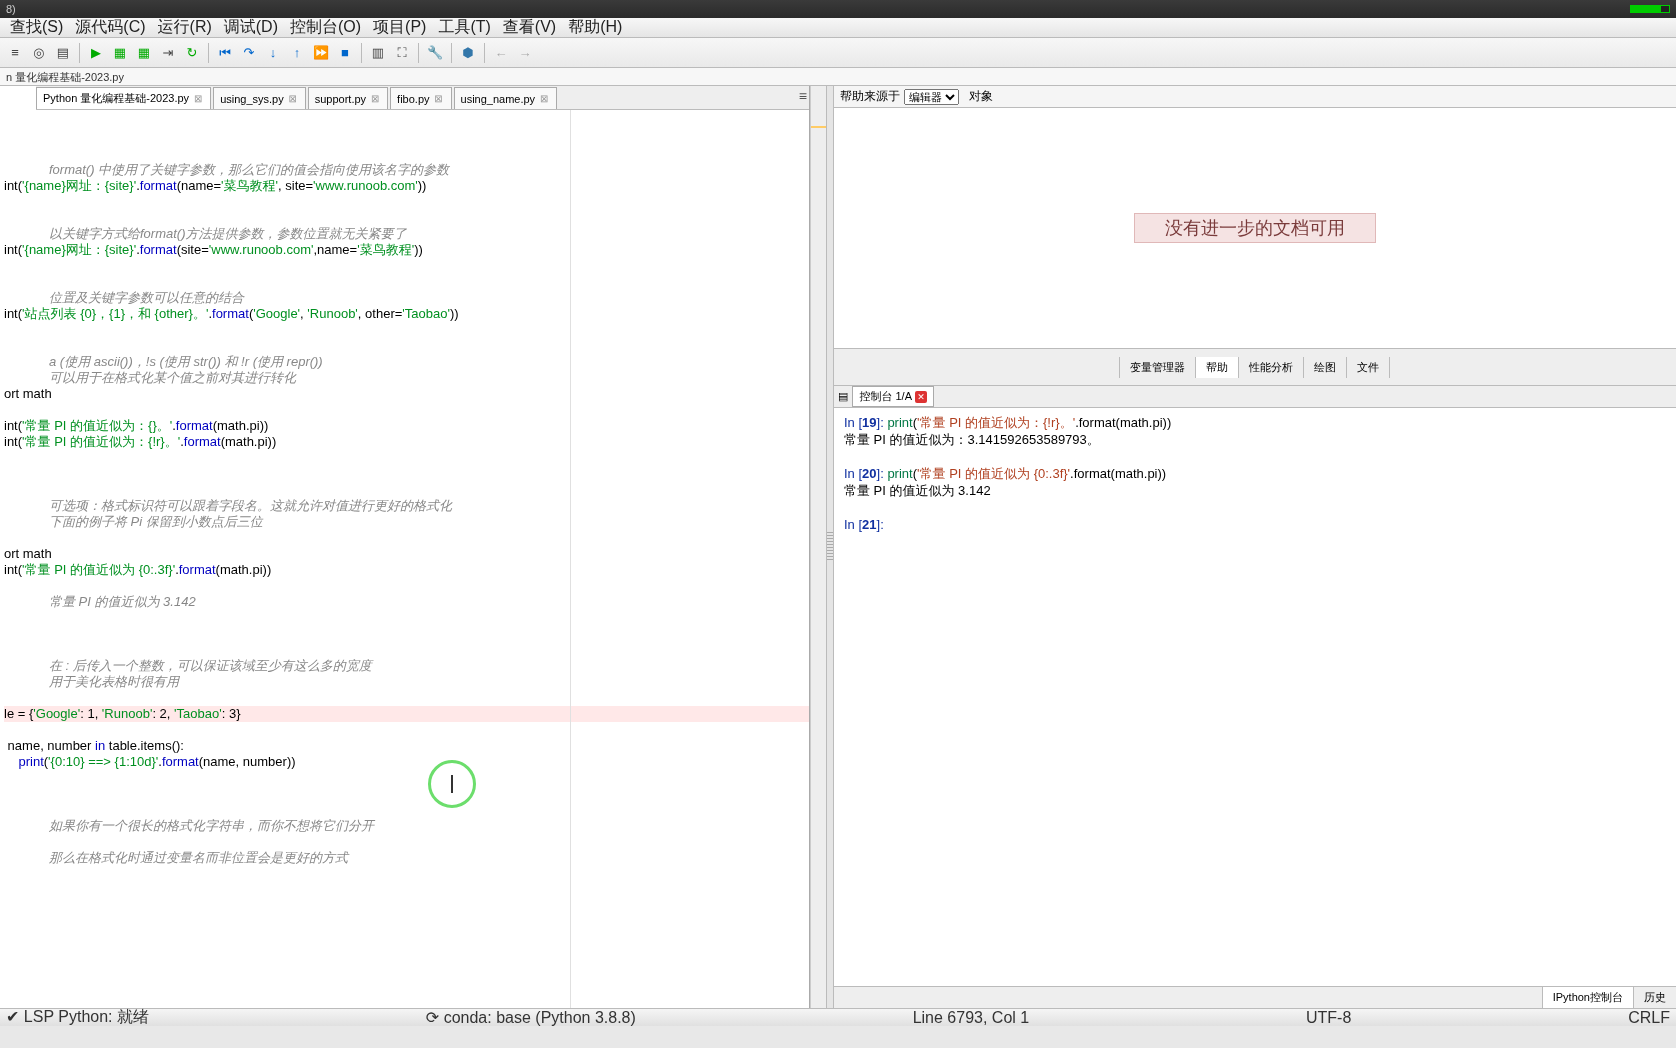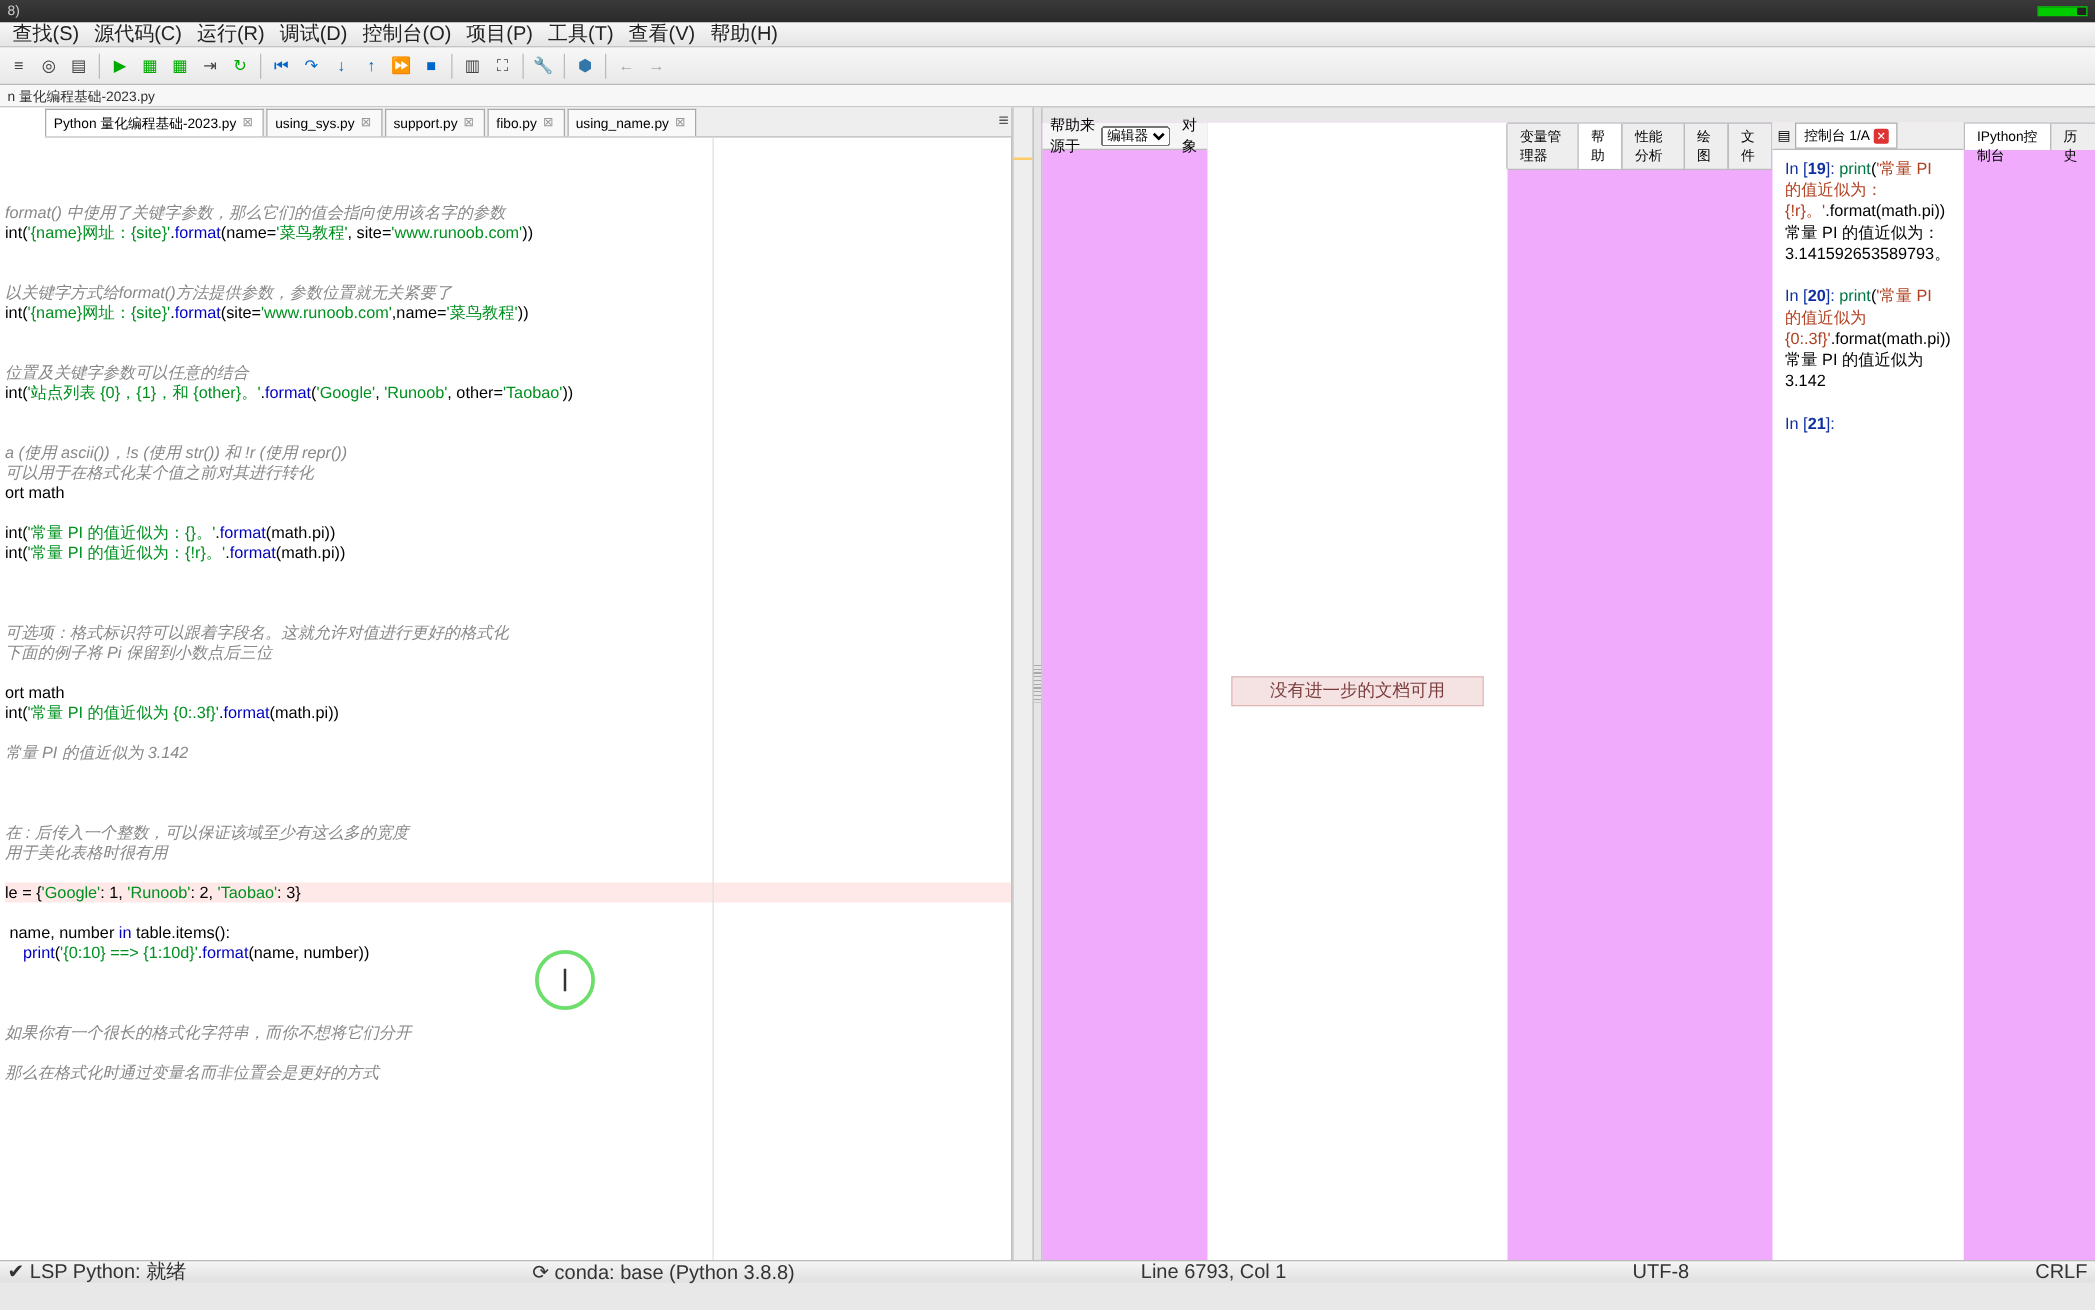--- a/index.html
+++ b/index.html
@@ -25,36 +25,36 @@
 .editor-tabs { height: 24px; background: #eee; border-bottom: 1px solid #bbb; display: flex; align-items: end; position: relative; margin-left: 36px; }
 .editor-tab { height: 22px; border: 1px solid #aaa; border-bottom: none; background: #f9f9f9; padding: 2px 6px; font-size: 11px; display: flex; align-items: center; gap: 3px; margin-right: 2px; }
 .editor-tab.active { background: #fff; }
 .tab-close { width: 12px; height: 12px; font-size: 10px; color: #999; text-align: center; line-height: 12px; }
 .hamb { position: absolute; right: 2px; top: 2px; font-size: 14px; color: #555; }
 
 .code-area { flex: 1; overflow: hidden; font-family: Consolas, monospace; font-size: 13px; line-height: 16px; white-space: pre; padding: 4px 0 4px 4px; position: relative; color: #000; }
 .code-area .line { min-height: 16px; }
 .str { color: #009020; }
 .kw { color: #0000c0; }
-.cmt { color: #888; font-style: italic; }
+.cmt { color: #888; font-style: italic; margin-left: 45px; }
 .hl { background: #ffe8e8; display: block; }
 
 .divider80 { position: absolute; left: 570px; top: 0; bottom: 0; border-left: 1px solid #e0e0e0; }
 
 .minimap-strip { width: 16px; background: #eee; border-left: 1px solid #ccc; display: flex; flex-direction: column; }
 .minimap-strip .mark { height: 2px; background: #fc6; margin-top: 40px; }
 
-.right-pane { flex: 1; display: flex; flex-direction: row; background: #f0abfc; margin-top: 12px; }
+.right-pane { flex: 1; display: flex; flex-direction: column; background: #fef9c3; }
 
 .help-hdr { height: 22px; background: #f5f5f5; border-bottom: 1px solid #bbb; display: flex; align-items: center; padding: 0 6px; font-size: 12px; gap: 4px; }
 .help-hdr select { font-size: 11px; }
 
 .doc-title { background: linear-gradient(#4fa7e0,#3a8cc7); color: #fff; font-size: 22px; padding: 8px 14px; }
 .doc-body { background: #fff; flex: 0 0 240px; display: flex; align-items: center; justify-content: center; }
-.no-doc { background: #f5e3e3; border: 1px solid #e0b8b8; color: #7a3b3b; padding: 2px 30px; font-size: 14px; }
+.no-doc { background: #f5e3e3; border: 1px solid #e0b8b8; color: #7a3b3b; padding: 2px 30px; font-size: 18px; }
 
 .right-tabs { height: 38px; background: #eee; border-top: 1px solid #bbb; border-bottom: 1px solid #bbb; display: flex; align-items: center; font-size: 11px; }
 .right-tabs span { padding: 3px 10px; border-right: 1px solid #bbb; border-left: 1px solid #bbb; margin-left: -1px; }
 .right-tabs span.active { background: #fff; }
 
 .console-pane { flex: 1; background: #fff; display: flex; flex-direction: column; }
 .console-tabs { height: 22px; background: #eee; border-bottom: 1px solid #bbb; display: flex; align-items: center; padding: 0 4px; font-size: 11px; gap: 4px; }
 .cons-tab { border: 1px solid #aaa; background: #fff; padding: 2px 6px; display: flex; align-items: center; gap: 3px; }
 .cons-close { color: #fff; background: #d33; width: 12px; height: 12px; font-size: 9px; text-align: center; line-height: 12px; border-radius: 2px; }
 .console-out { flex: 1; font-family: Consolas, monospace; font-size: 13px; padding: 6px 10px; line-height: 17px; white-space: pre-wrap; overflow: hidden; }

